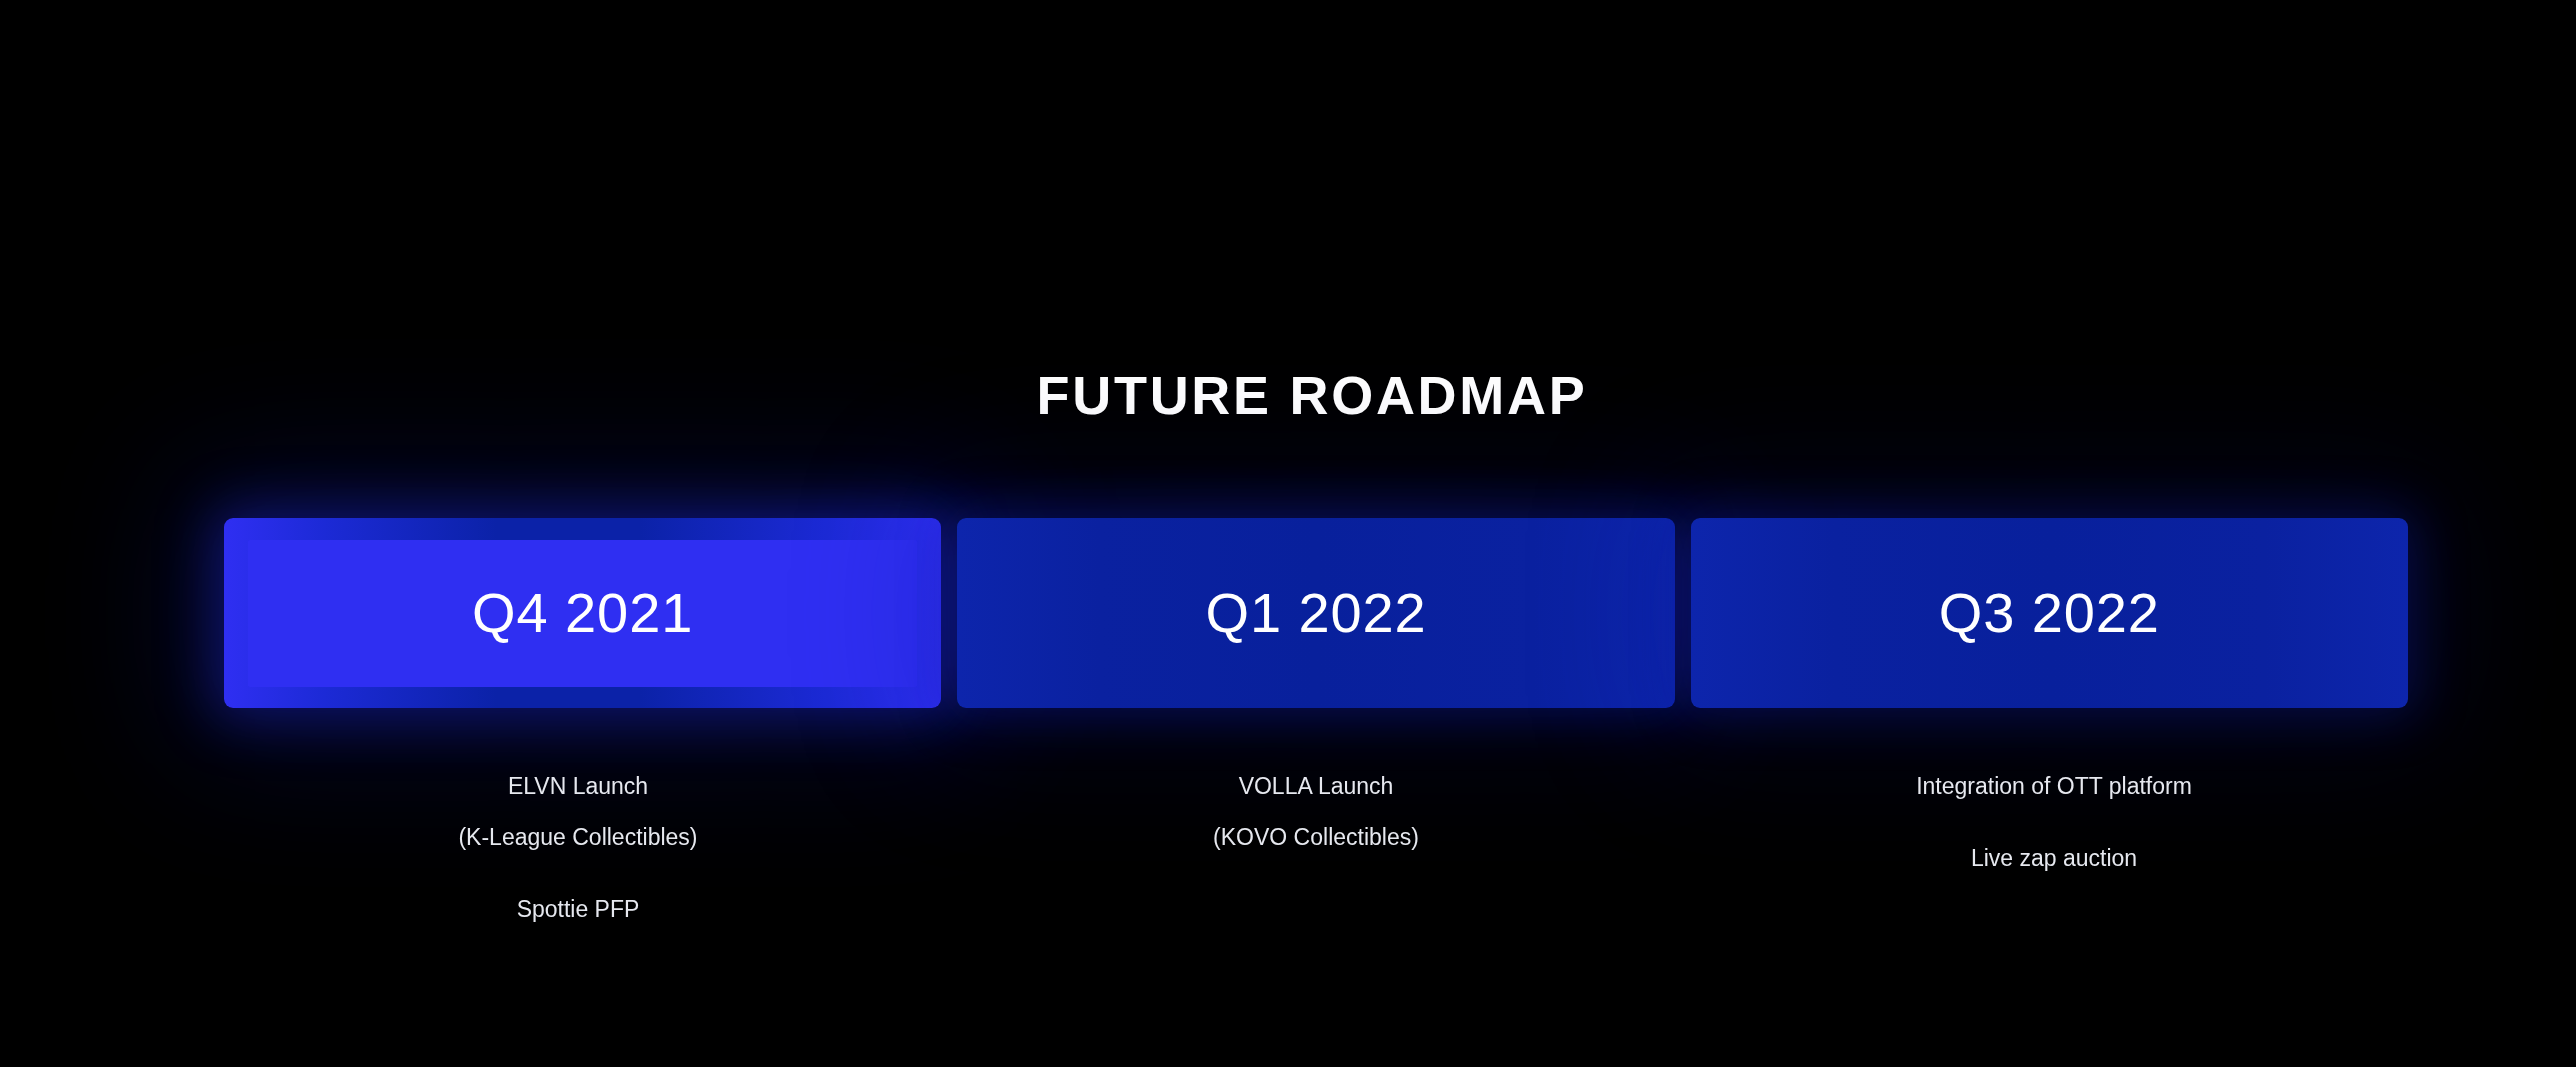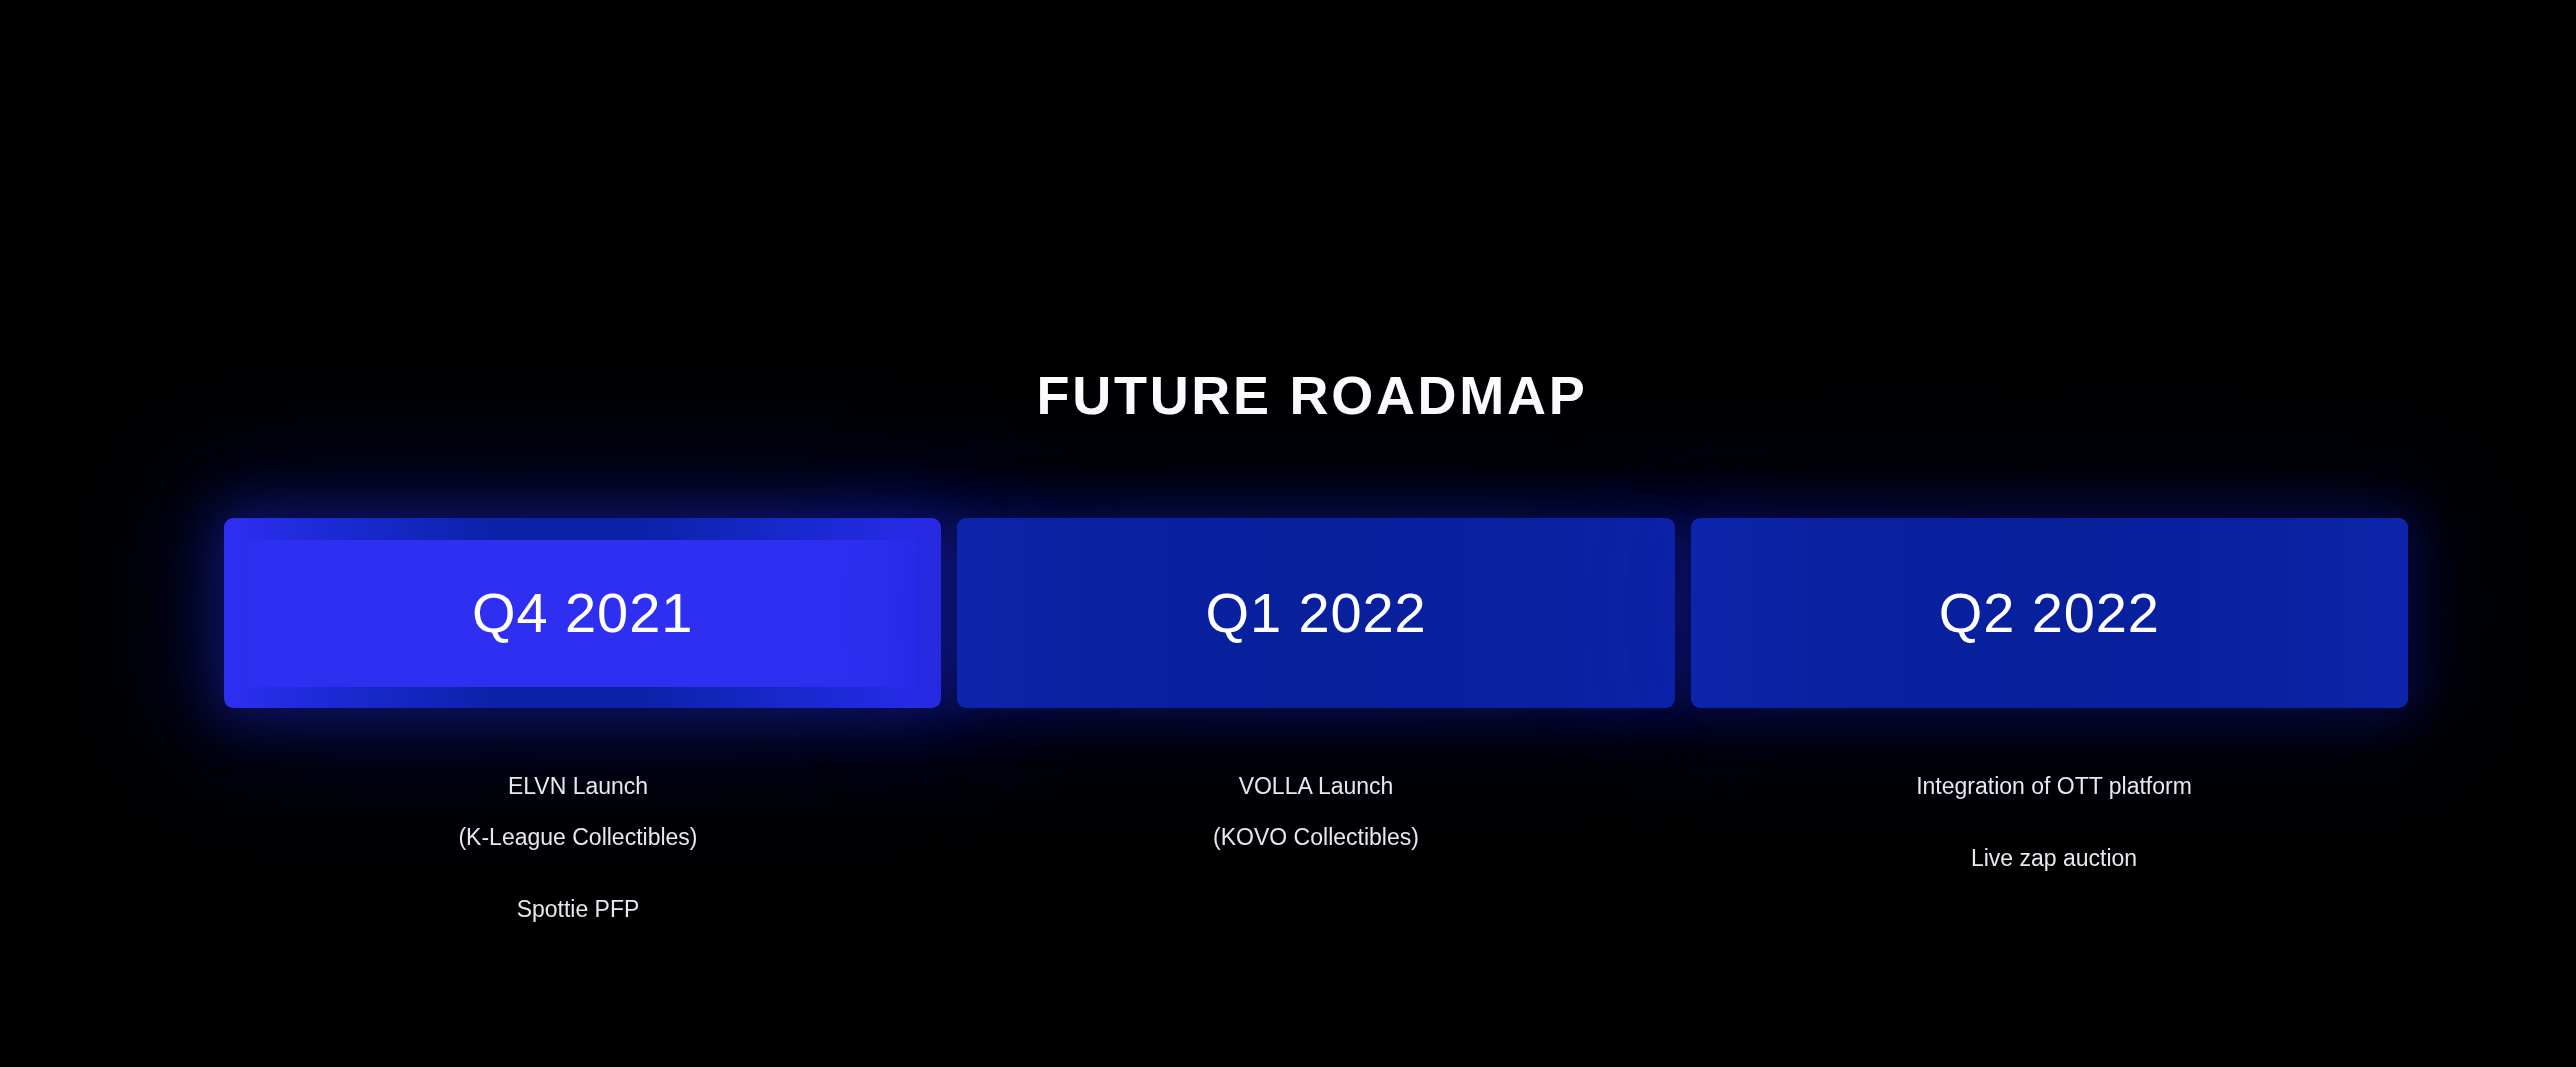--- a/index.html
+++ b/index.html
@@ -167,25 +167,25 @@
     <div class="quarter-card">
       <span class="card-inner-plate"></span>
       <span class="card-label">Q4 2021</span>
     </div>
 
     <div class="quarter-card is-dark">
 
       <span class="card-label">Q1 2022</span>
     </div>
 
+
     <div class="quarter-card is-dark">
 
-      <span class="card-label">Q2 2022</span>
-    </div>
-
+      <span class="card-label">Q3 2022</span>
+    </div>
 
   </div>
 
   <div class="captions-row">
 
     <div class="caption-block">
       <span class="caption-line">ELVN Launch</span>
       <span class="caption-line">(K-League Collectibles)</span>
       <span class="caption-line spaced">Spottie PFP</span>
     </div>

